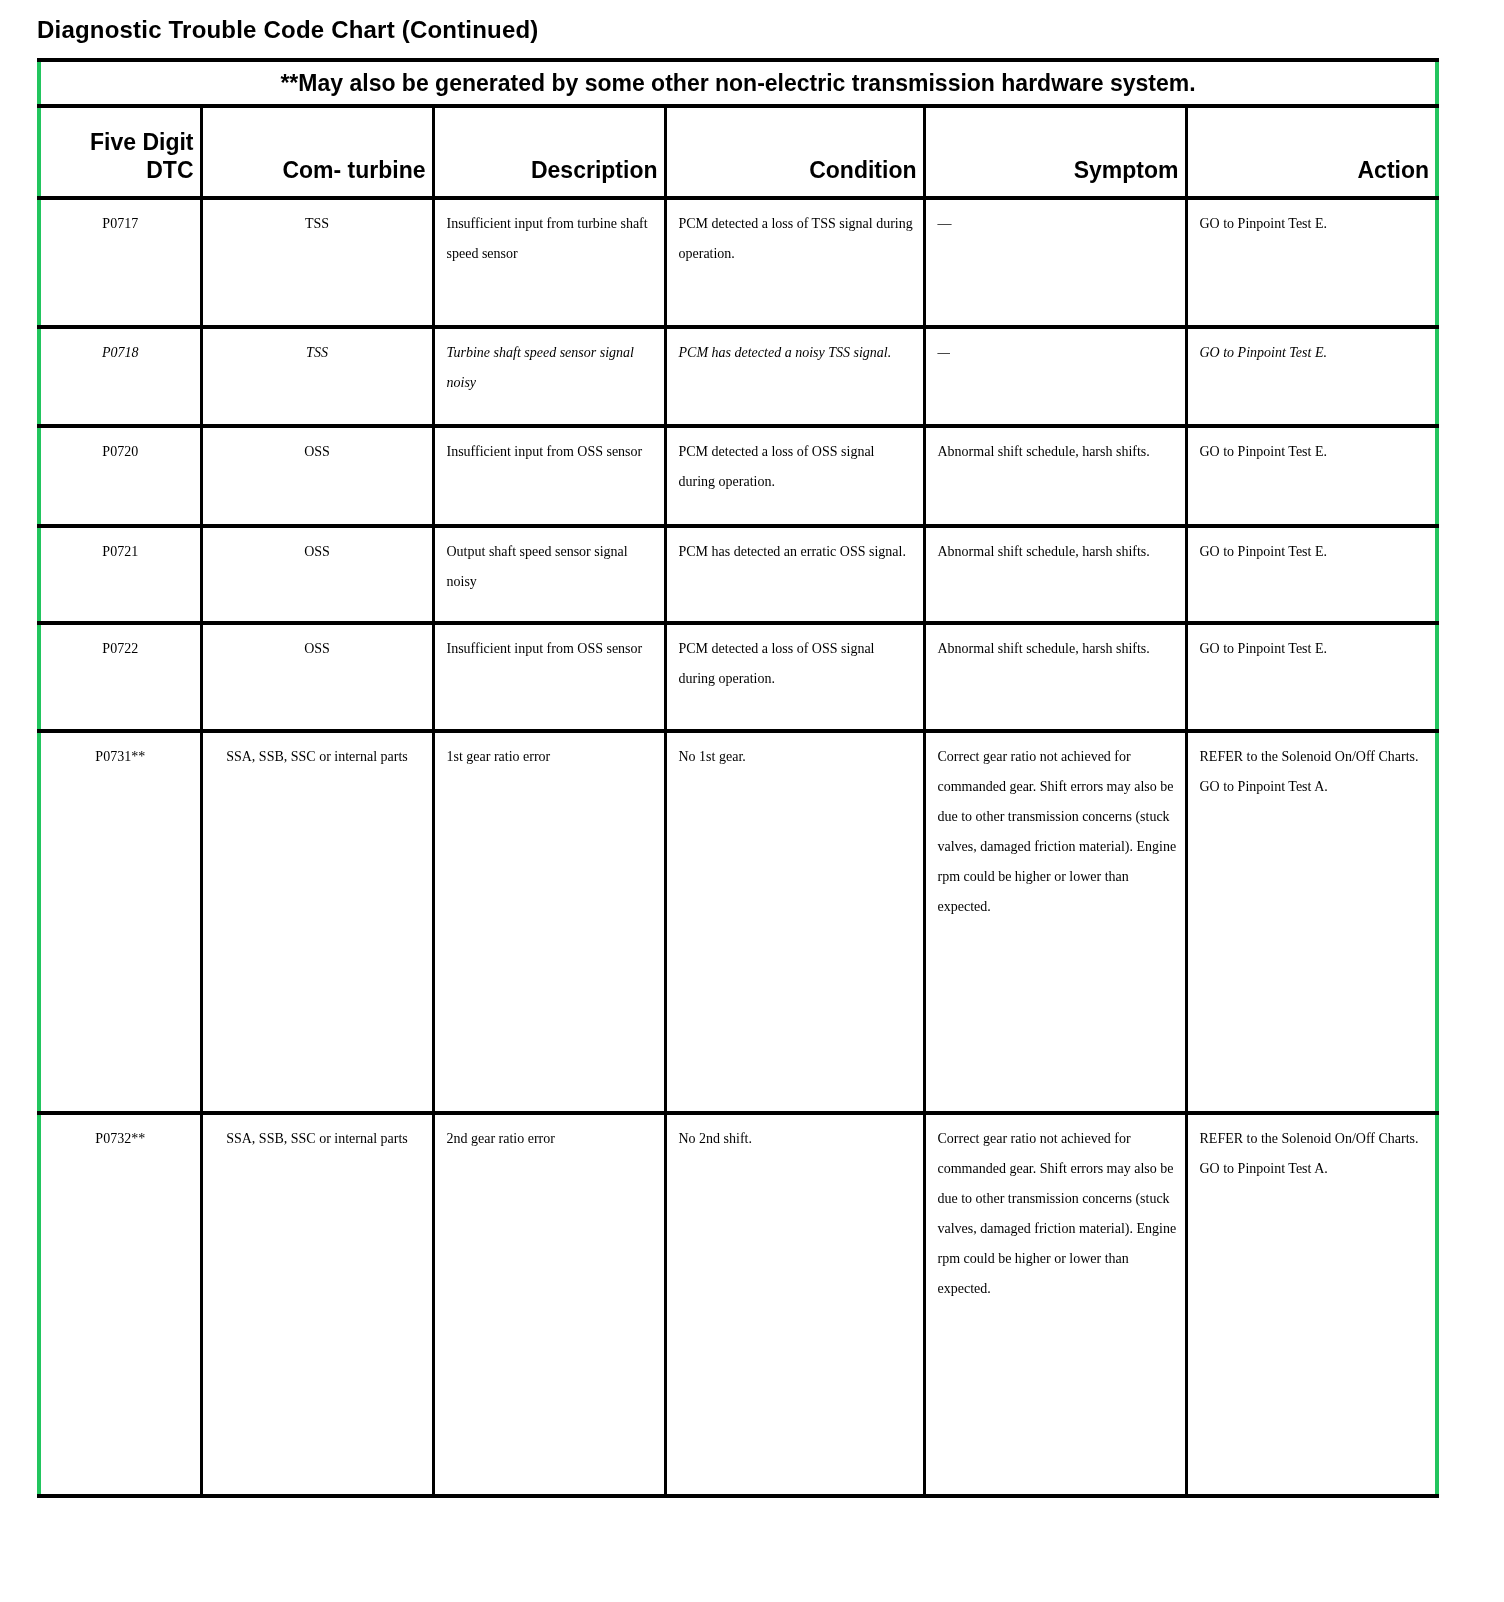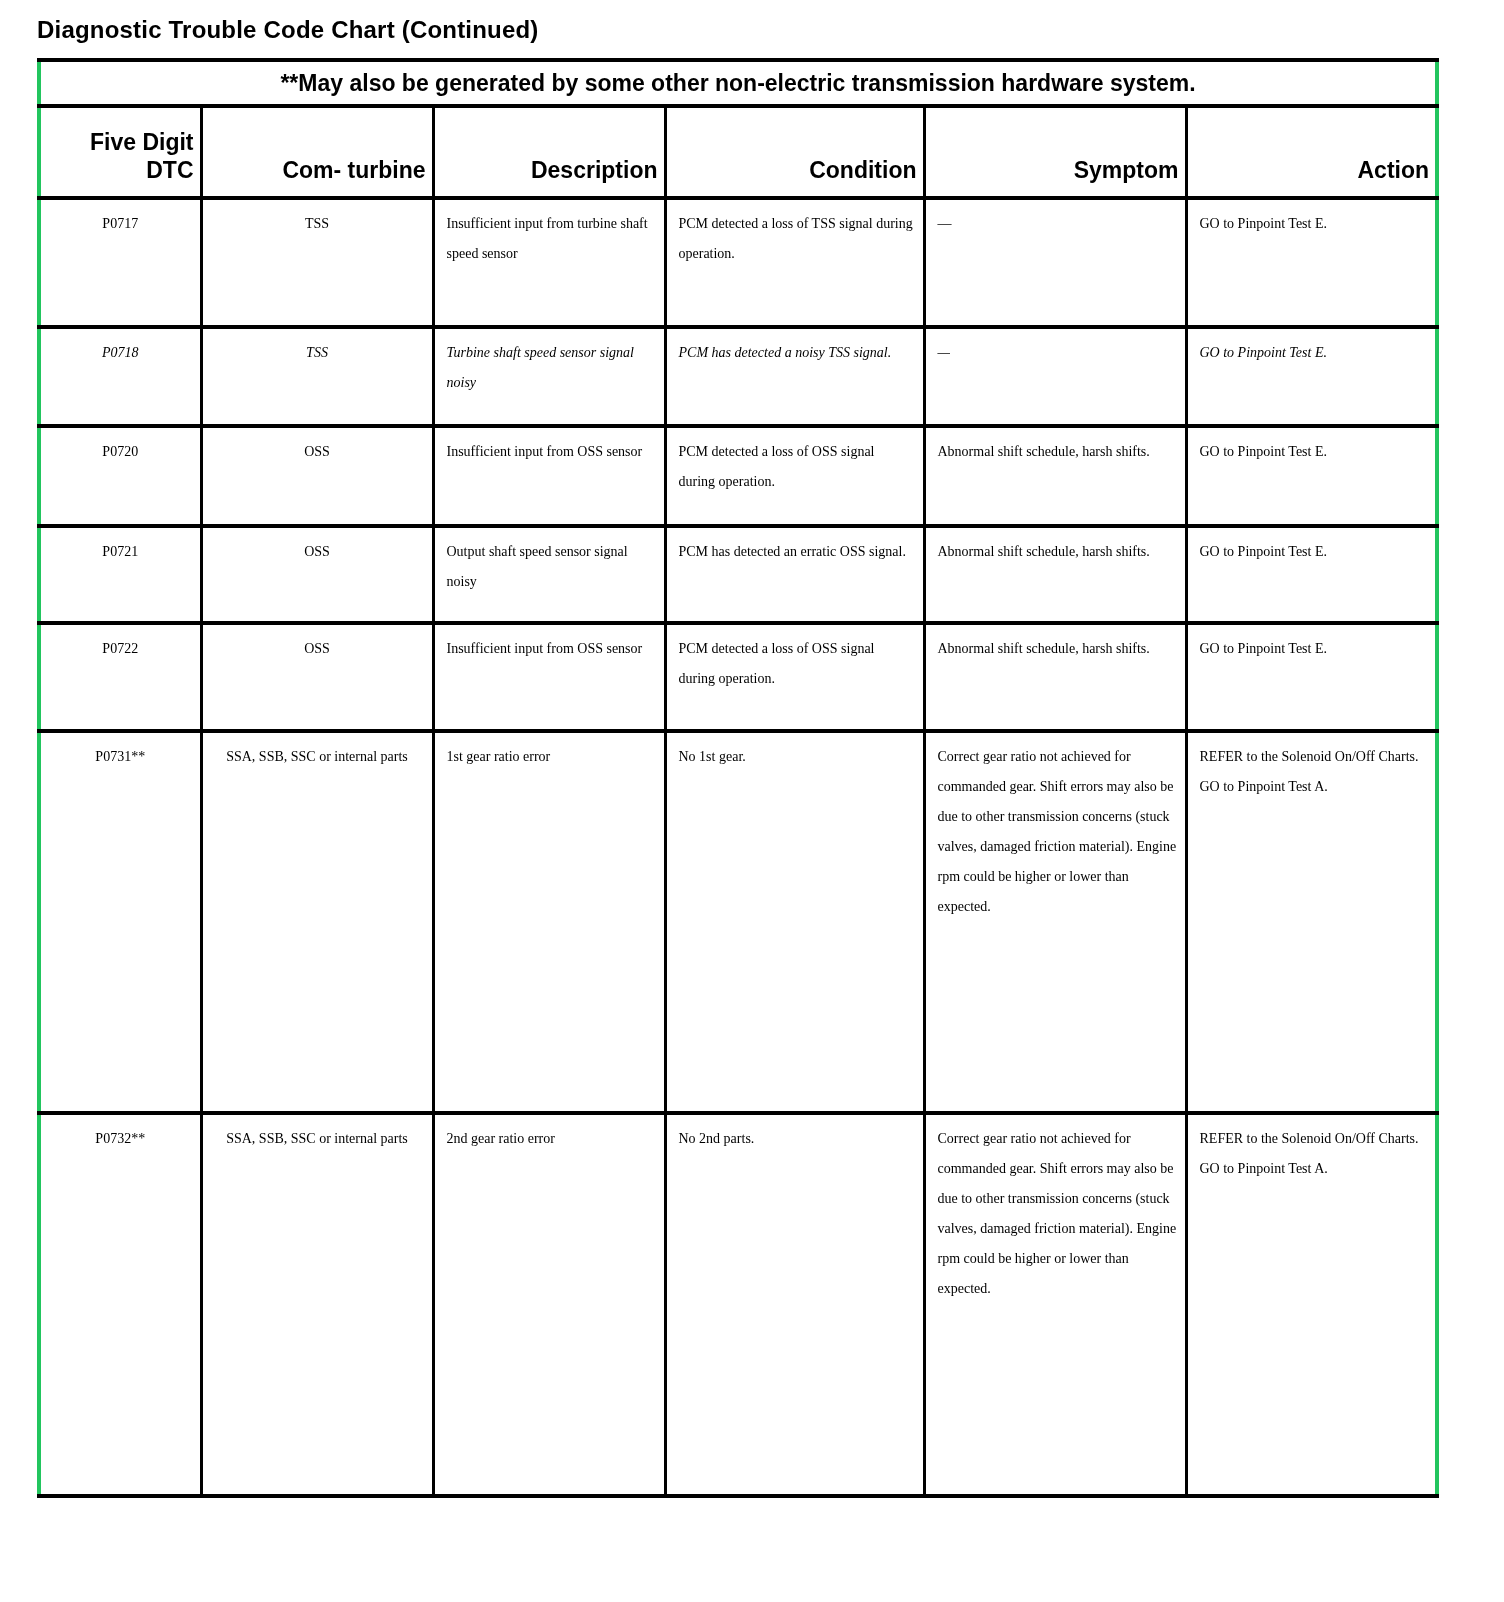--- a/index.html
+++ b/index.html
@@ -155,19 +155,19 @@
         <td>1st gear ratio error</td>
         <td>No 1st gear.</td>
         <td>Correct gear ratio not achieved for commanded gear. Shift errors may also be due to other transmission concerns (stuck valves, damaged friction material). Engine rpm could be higher or lower than expected.</td>
         <td>REFER to the Solenoid On/Off Charts. GO to Pinpoint Test A.</td>
       </tr>
 
       <tr class="body-row r7">
         <td class="c-dtc">P0732**</td>
         <td class="c-comp">SSA, SSB, SSC or internal parts</td>
         <td>2nd gear ratio error</td>
-        <td>No 2nd parts.</td>
+        <td>No 2nd shift.</td>
         <td>Correct gear ratio not achieved for commanded gear. Shift errors may also be due to other transmission concerns (stuck valves, damaged friction material). Engine rpm could be higher or lower than expected.</td>
         <td>REFER to the Solenoid On/Off Charts. GO to Pinpoint Test A.</td>
       </tr>
     </tbody>
   </table>
 </div>
 
 </body></html>

